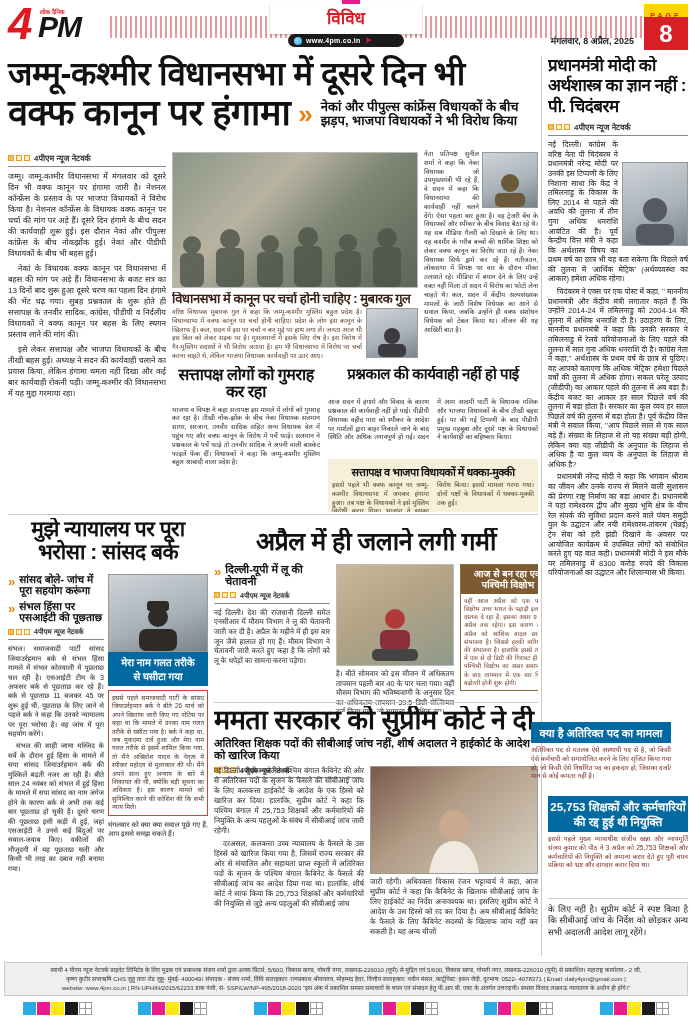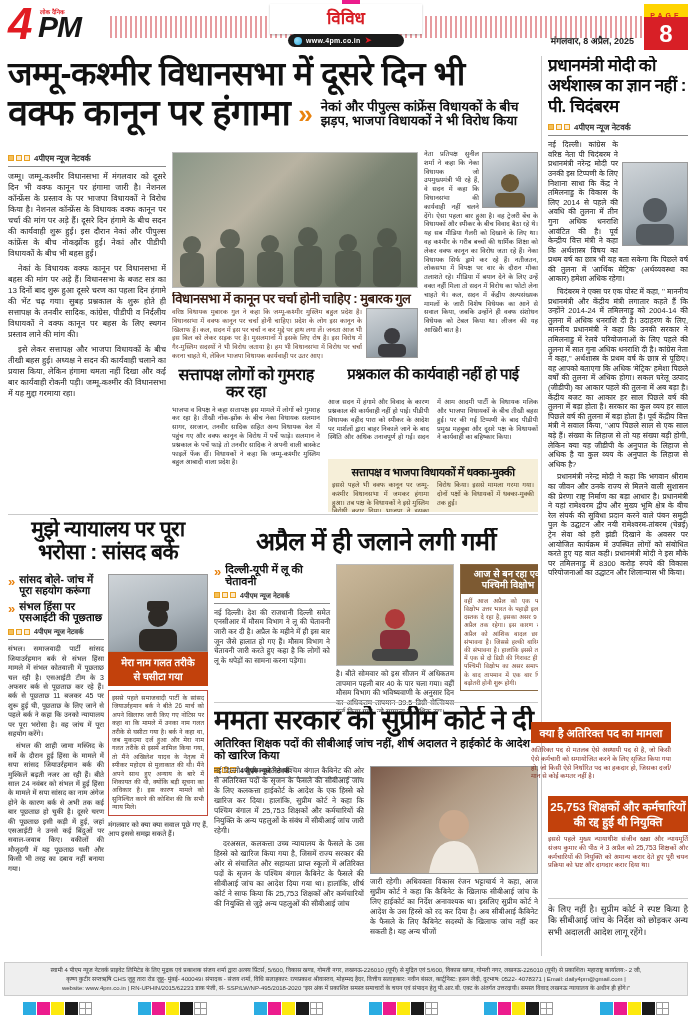--- a/index.html
+++ b/index.html
@@ -17,21 +17,21 @@
   .body-sm { font-size:6.6px; line-height:8.8px; color:#2a2a2a; }
   .byline { display:flex; align-items:center; gap:4px; font-size:8px; font-weight:bold; color:#333; }
   .byline .sqs { display:flex; gap:2px; }
   .byline .sq { width:6px; height:6px; border:1px solid #e8a020; background:#fdeacc; }
   .byline .sq.f { background:#f5c05a; }
   .rule-b { border-bottom:1px solid #888; }
   .photo { background:linear-gradient(135deg,#8a9687 0%,#b9b3a2 35%,#7d8574 60%,#5d6657 100%); position:relative; overflow:hidden; }
   .photo.portrait { background:linear-gradient(160deg,#cfd4d8 0%,#aab3ba 55%,#78828a 100%); }
   .photo svg { position:absolute; bottom:0; left:50%; transform:translateX(-50%); }
   .chev { color:#e8820e; font-weight:bold; }
-  .redbox-head { background:#c2410c; color:#fff; font-weight:bold; text-align:center; }
+  .redbox-head { background:#0369a1; color:#fff; font-weight:bold; text-align:center; }
   .col2 { column-count:2; column-gap:8px; }
   .cream { background:#f6efd9; }
   .cmyk { display:flex; gap:1px; }
   .cmyk i { display:block; width:13px; height:13px; }
   .reg { width:13px; height:13px; border:1px solid #9a9a9a; background:
         linear-gradient(#9a9a9a,#9a9a9a) 50% 0/1px 100% no-repeat,
         linear-gradient(#9a9a9a,#9a9a9a) 0 50%/100% 1px no-repeat,#fff; }
 </style>
 </head>
 <body>

